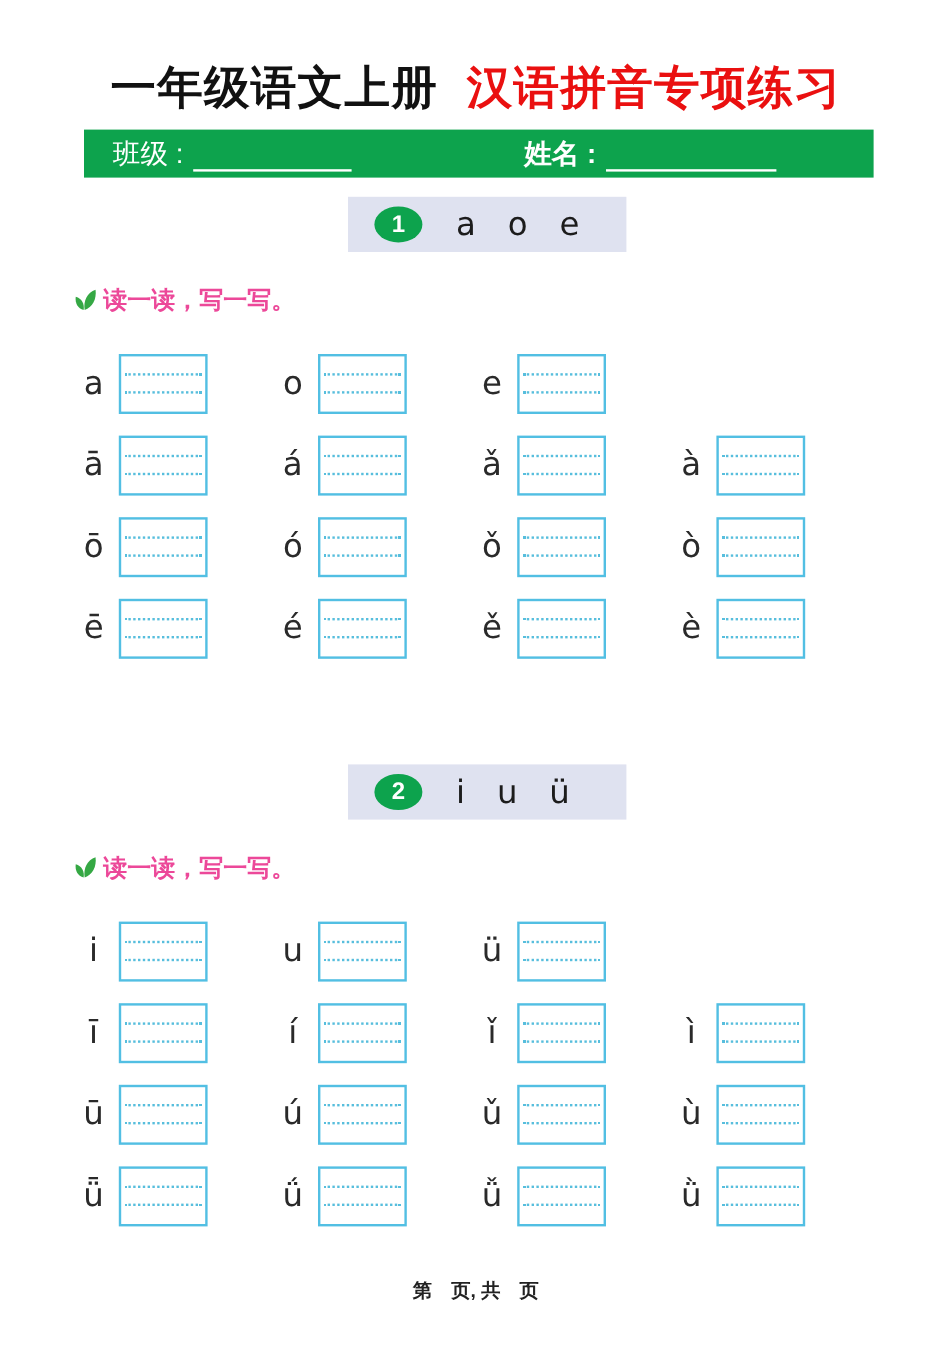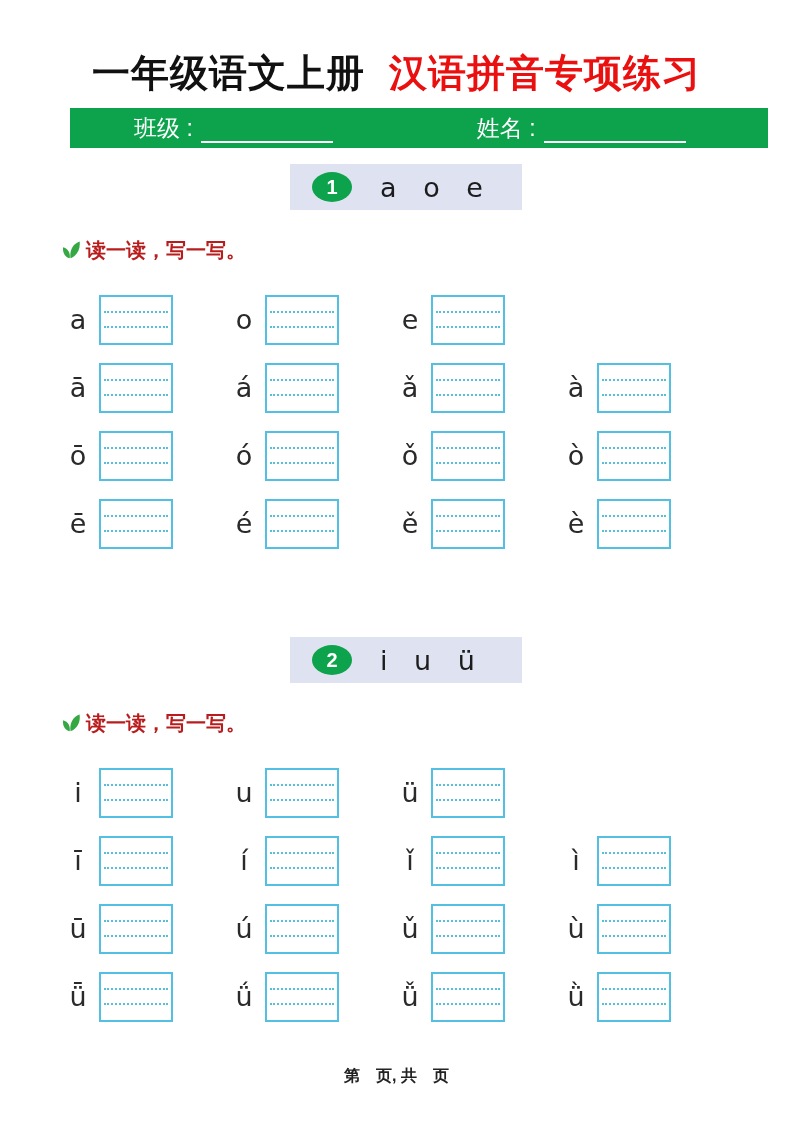--- a/index.html
+++ b/index.html
@@ -19,24 +19,24 @@
     font-family: "Liberation Sans", sans-serif;
     color: #111;
   }
   .title .t-red { color: var(--title-red); margin-left: 24px; }
 
   
   .green-bar {
     position: absolute; left: 70px; top: 108px; width: 658px; height: 40px;
     background: var(--accent-green);
     display: flex; align-items: center;
-    color: #ffffff; font-size: 23px; padding-left: 40px;
+    color: #ffffff; font-size: 23px;
   }
   .bar-label { margin-left: 24px; white-space: pre; }
-  .bar-label.name { margin-left: 144px; }
+  .bar-label.name { margin-left: 144px; font-weight: bold; }
   .bar-line {
     display: inline-block; width: 132px; height: 24px;
     border-bottom: 2px solid #ffffff; margin-left: 8px;
     align-self: flex-end; margin-bottom: 5px;
   }
   .bar-line.name-line { width: 142px; }
 
   
   .exercise { position: absolute; left: 0; width: 100%; }
   .sec1 { top: 164px; }
@@ -57,21 +57,21 @@
   .sec-letters {
     margin-left: 28px;
     font-size: 27px; color: #1c1c1c;
     font-family: "DejaVu Sans", sans-serif;
     word-spacing: 18px; white-space: pre; text-align: right;
   }
 
   .instruction {
     margin-left: 60px; margin-top: 26px; height: 28px;
     display: flex; align-items: center;
-    font-size: 20px; font-weight: 600; color: #b91c1c;
+    font-size: 20px; font-weight: 600; color: #ec4899;
   }
   .instruction svg { margin-right: 4px; }
 
   .grid {
     margin-left: 64px; margin-top: 22px;
     display: grid;
     grid-template-columns: repeat(4, 166px);
     grid-auto-rows: 68px;
   }
   .cell { display: flex; align-items: center; }

